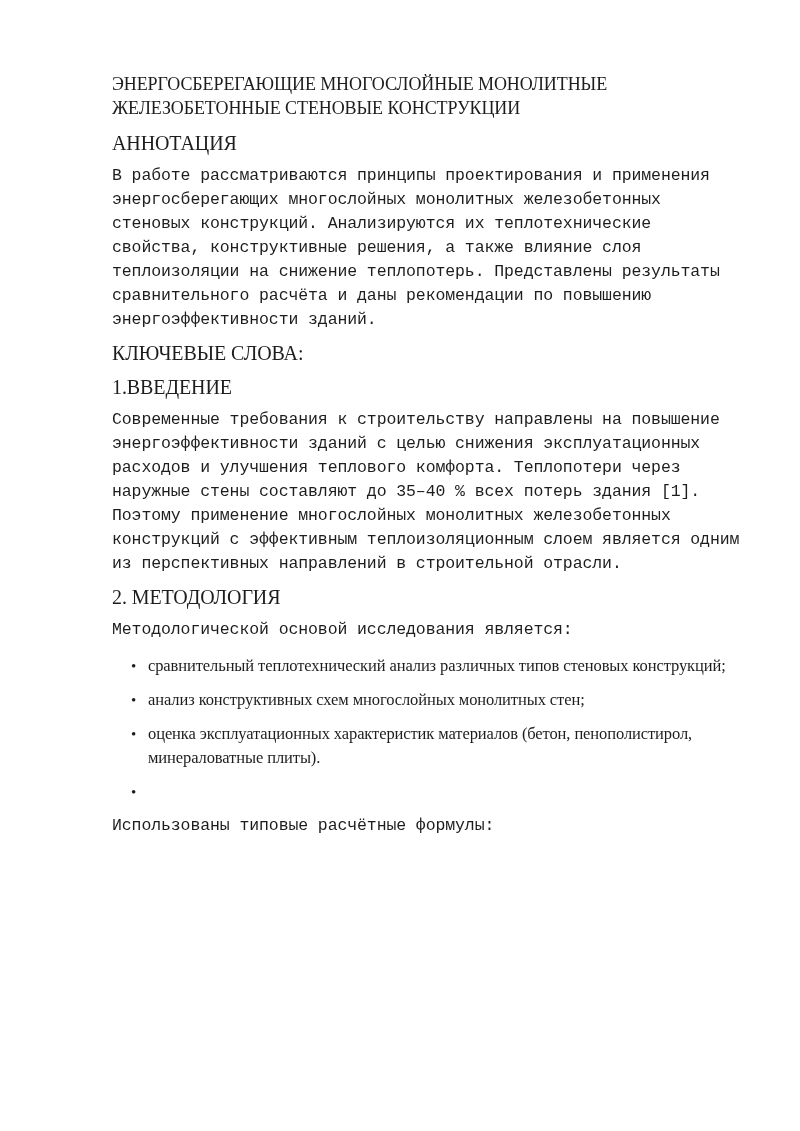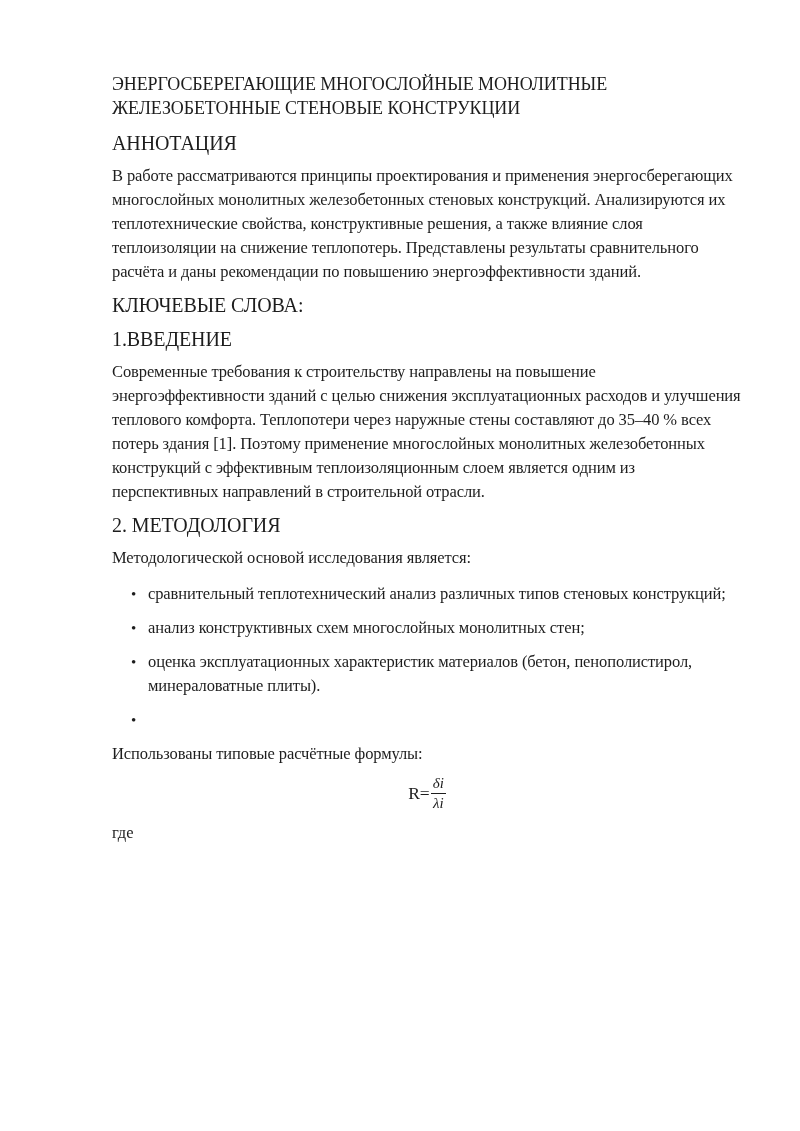--- a/index.html
+++ b/index.html
@@ -16,21 +16,21 @@
     font-size:18px; line-height:24px; font-weight:400;
     max-width:600px; margin-bottom:10px;
     letter-spacing:-0.1px;
   }
   .heading {
     font-size:20px; line-height:26px; font-weight:400;
     margin-bottom:8px; letter-spacing:-0.1px;
   }
   .para {
     font-size:16.5px; line-height:24px;
-    margin-bottom:8px; letter-spacing:-0.1px;
+    margin-bottom:8px; letter-spacing:-0.1px;font-family:Liberation Mono, monospace;
   }
   .lead { margin-bottom:12px; }
   ul.bullets { list-style:none; padding-left:36px; margin:0 0 6px 0; }
   ul.bullets li {
     position:relative; font-size:16.5px; line-height:24px;
     margin-bottom:10px; min-height:24px; letter-spacing:-0.1px;
     max-width:585px;
   }
   ul.bullets li::before {
     content:"\2022";

